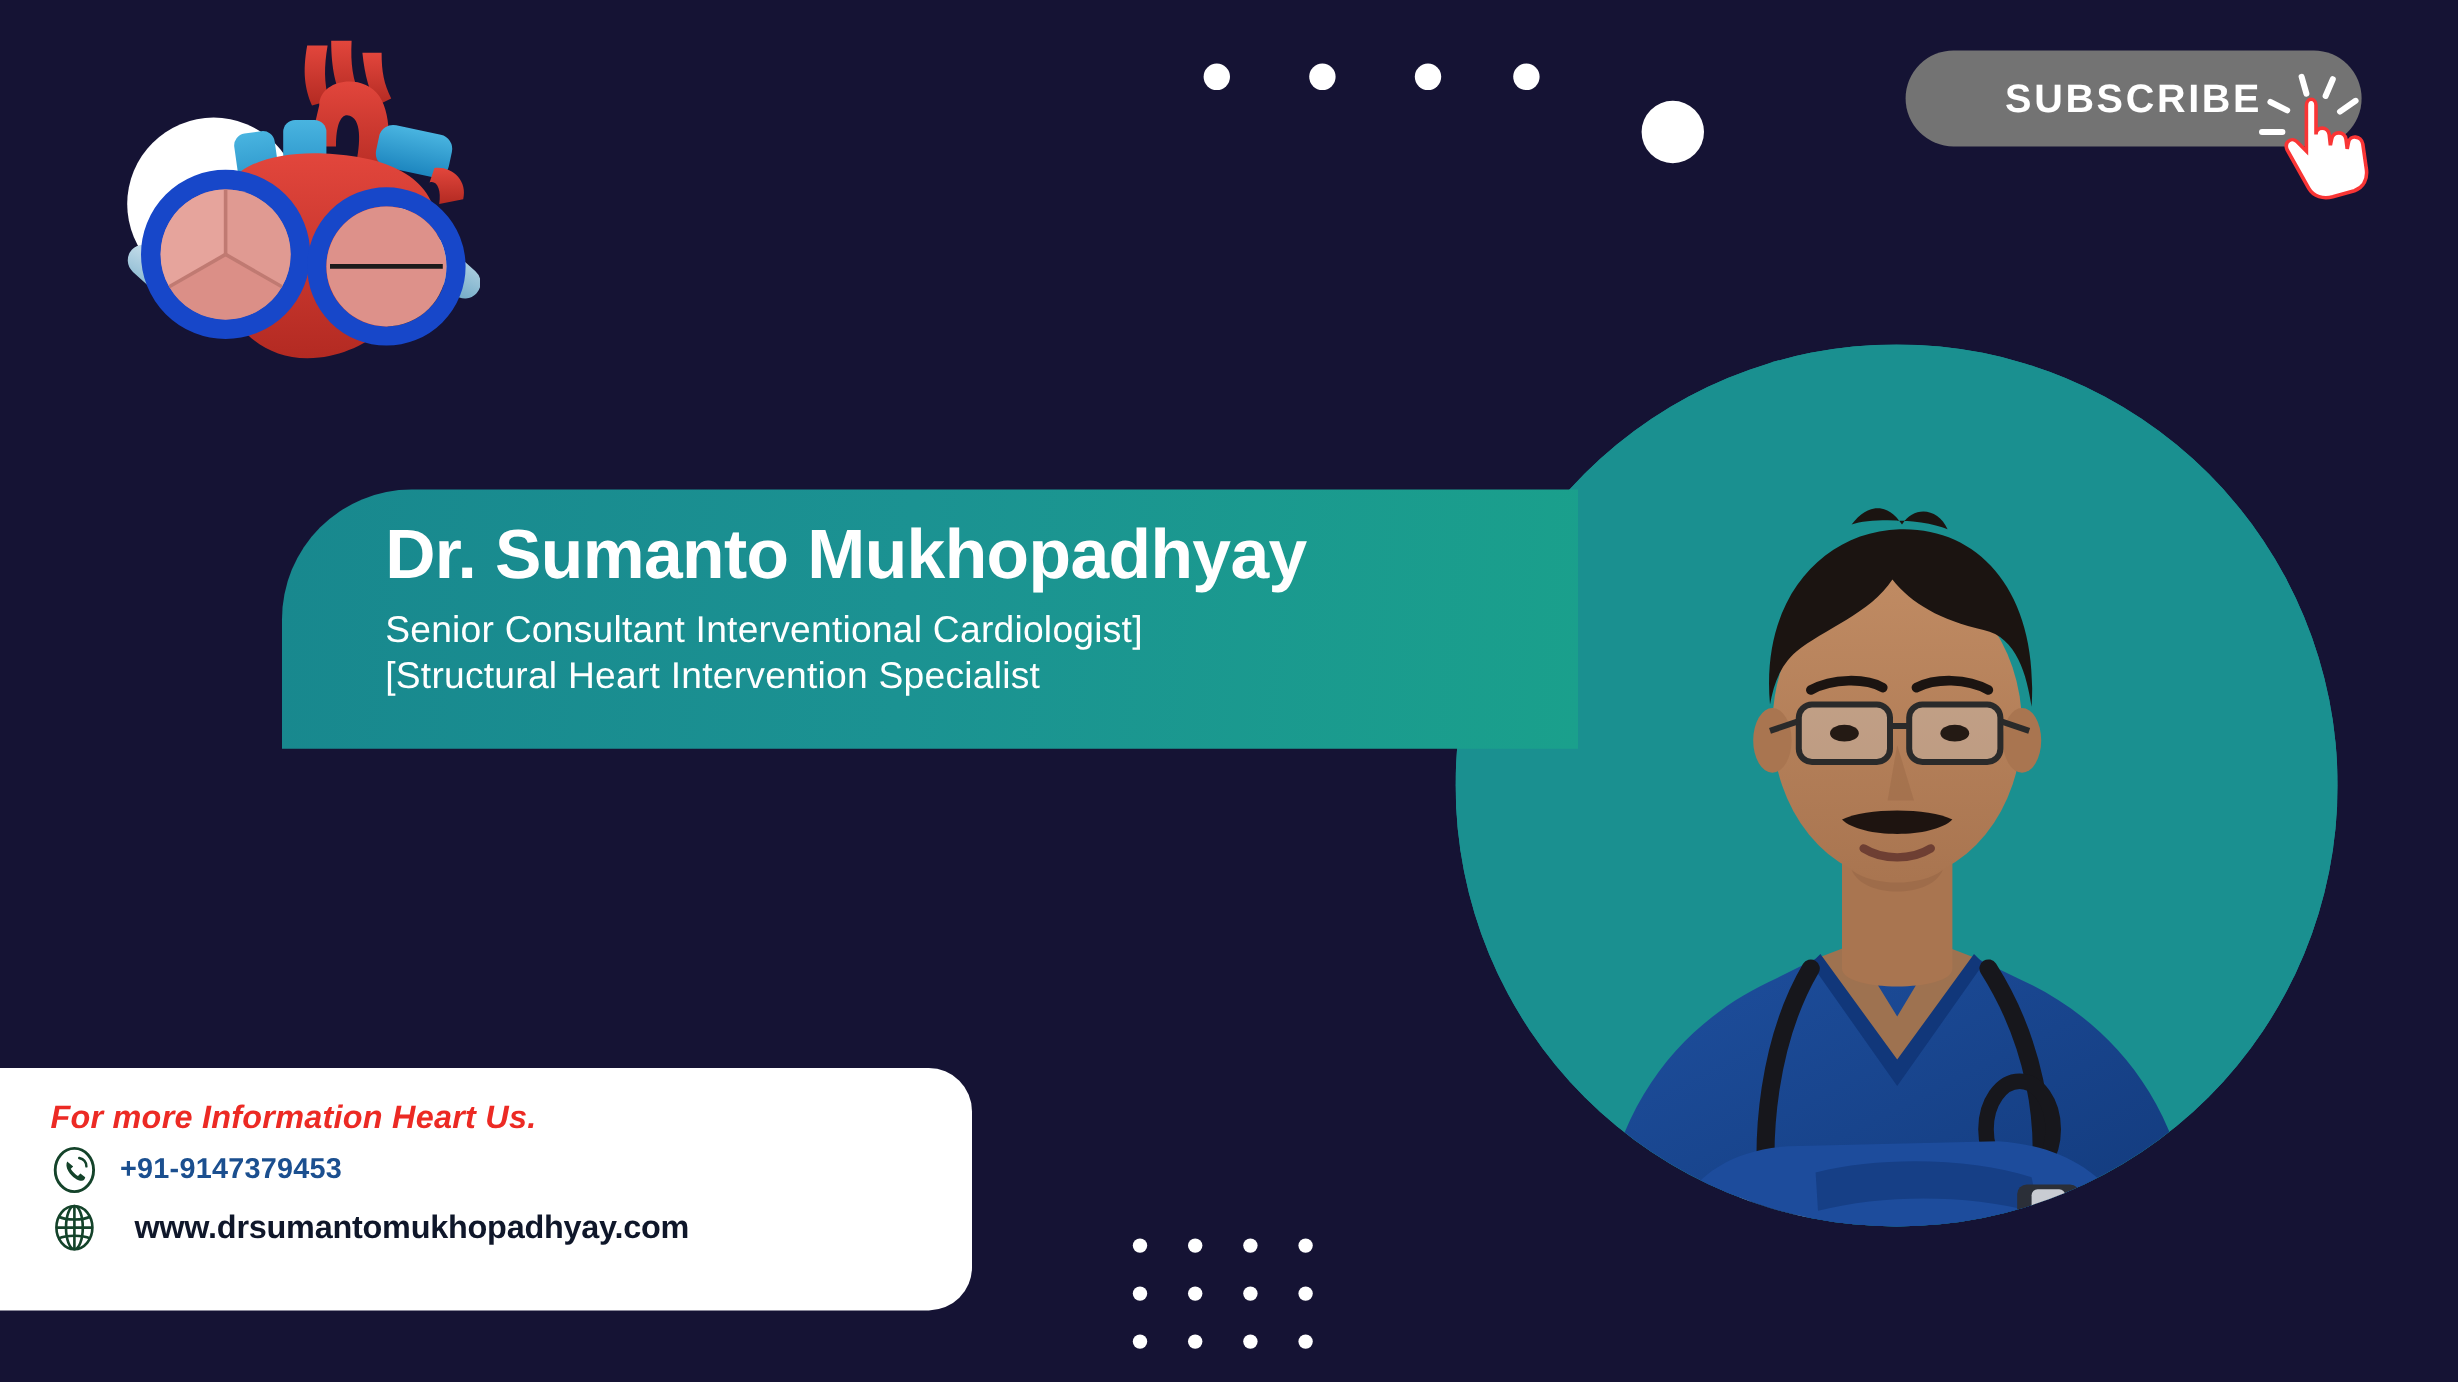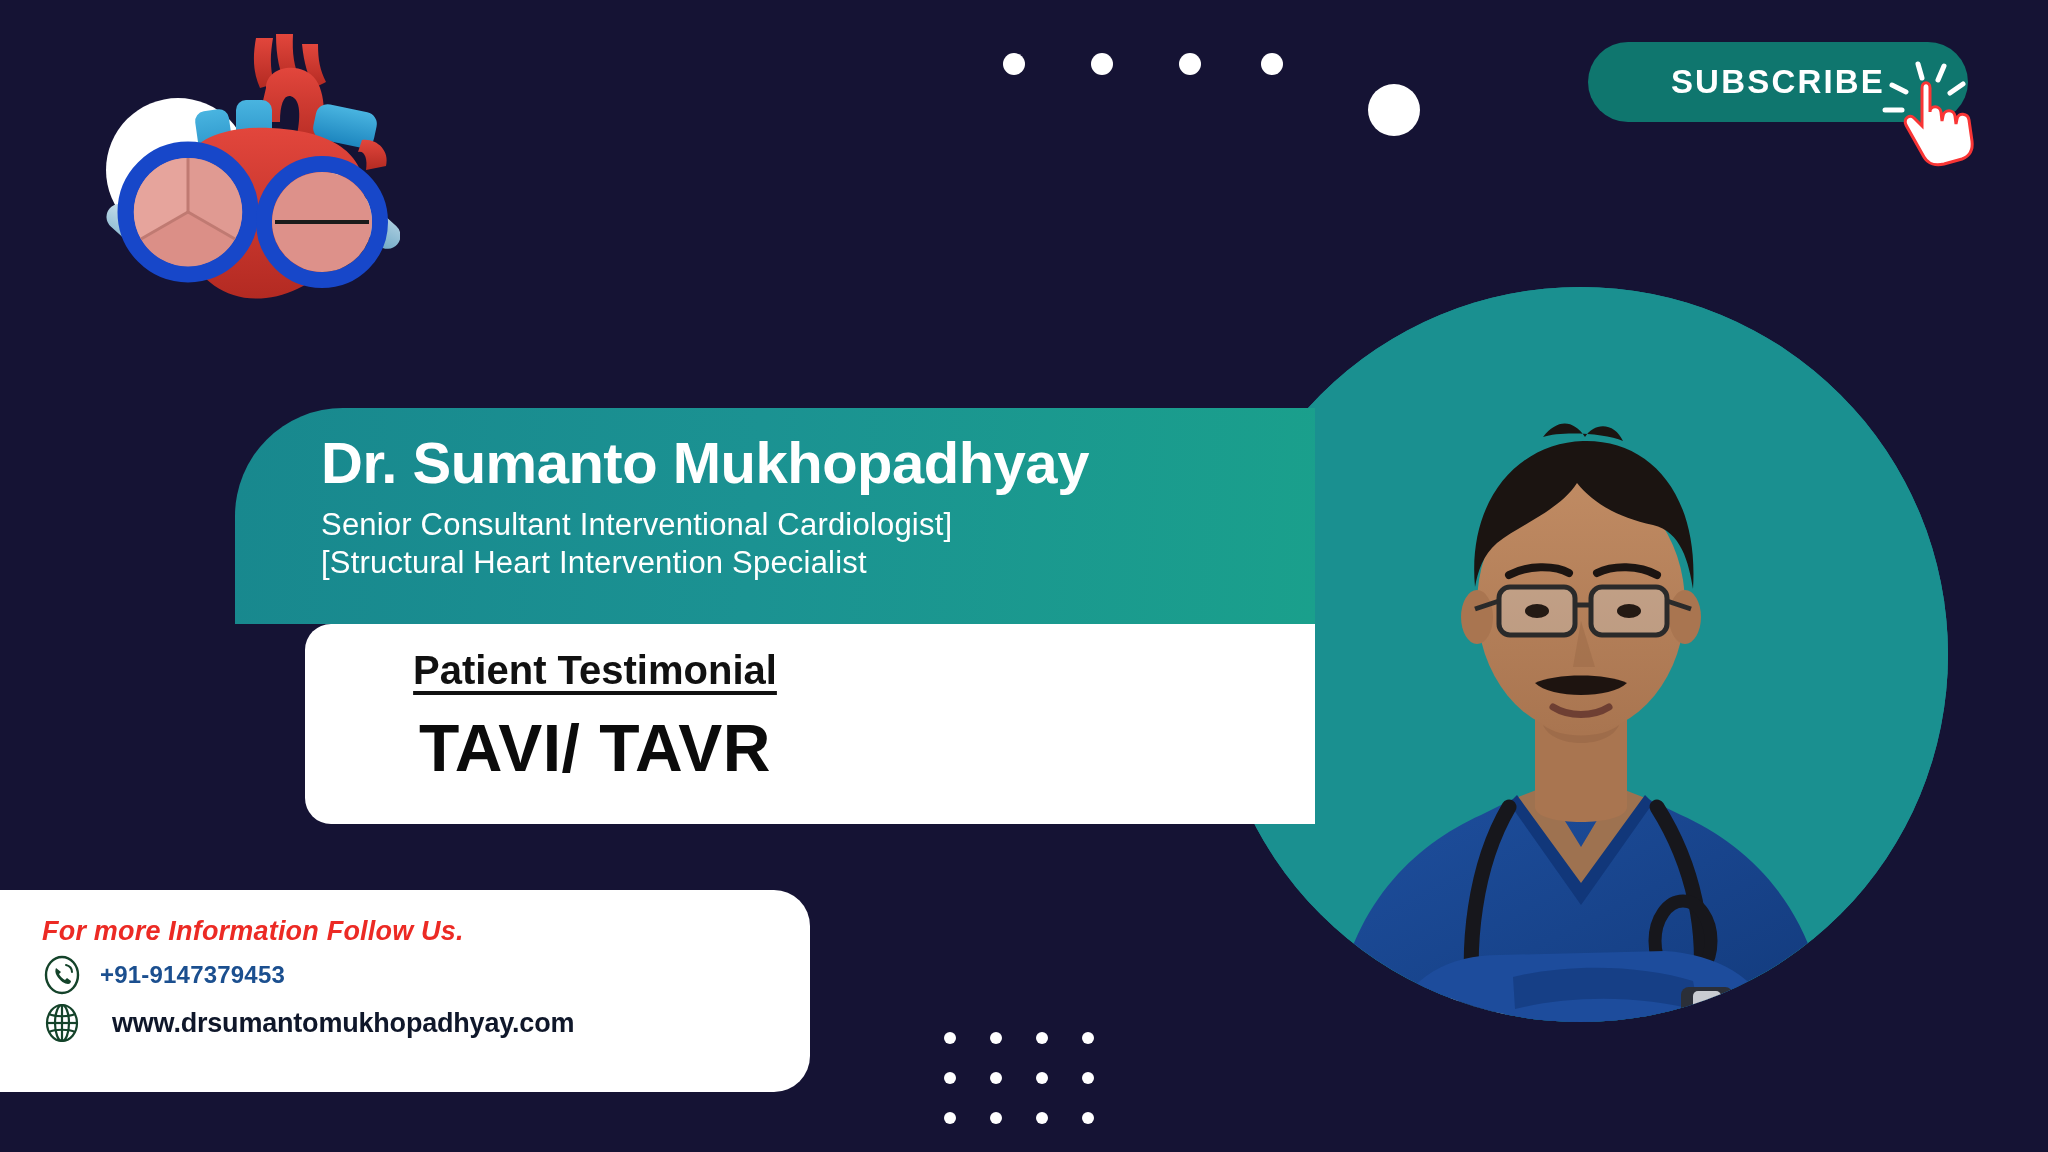--- a/index.html
+++ b/index.html
@@ -11,21 +11,21 @@
   }
   .stage{position:absolute;inset:0;width:2048px;height:1152px;overflow:hidden;}
 
   
   .dot{position:absolute;border-radius:50%;background:#ffffff;}
 
   
   .subscribe-wrap{position:absolute;left:1588px;top:42px;width:380px;height:98px;}
   .subscribe-btn{
     position:absolute;left:0;top:0;width:380px;height:80px;
-    background:#0f766e;border-radius:40px;
+    background:#737373;border-radius:40px;
     display:flex;align-items:center;justify-content:center;
     color:#ffffff;font-size:33px;font-weight:bold;letter-spacing:2.2px;
     border:none;cursor:pointer;font-family:"Liberation Sans", sans-serif;
   }
   .cursor-icon{position:absolute;left:290px;top:18px;width:110px;height:110px;pointer-events:none;}
 
   
   .logo{position:absolute;left:70px;top:30px;width:330px;height:280px;}
 
   
@@ -240,27 +240,23 @@
       <path d="M506 712 C534 704 556 714 560 734 C562 752 540 760 516 756 Z" fill="#a97550"></path>
     </svg>
   </div>
 
   <div class="name-band">
     <div class="doc-name">Dr. Sumanto Mukhopadhyay</div>
     <div class="doc-sub">Senior Consultant Interventional Cardiologist]</div>
     <div class="doc-sub">[Structural Heart Intervention Specialist</div>
   </div>
 
-  <div class="white-card">
-    <div class="testimonial-label">Patient Testimonial</div>
-    <div class="procedure-title">TAVI/ TAVR</div>
-  </div>
 
   <div class="contact-card">
-    <div class="follow-line">For more Information Follow Us.</div>
+    <div class="follow-line">For more Information Heart Us.</div>
 
     <div class="contact-row">
       <svg class="contact-ico" viewBox="0 0 40 40">
         <ellipse cx="20" cy="20" rx="16" ry="18" fill="none" stroke="#14432a" stroke-width="2.4"></ellipse>
         <path d="M14 13 C13 15 13 18 15 21 C18 26 23 29 26 29 C28 29 29 27 29 26 L25 23 L23 25 C21 24 18 21 17 19 L19 17 Z" fill="#14432a"></path>
         <path d="M24 10 C28 11 30 14 30 17" stroke="#14432a" stroke-width="2" fill="none" stroke-linecap="round"></path>
       </svg>
       <span class="phone-text">+91-9147379453</span>
     </div>
 

